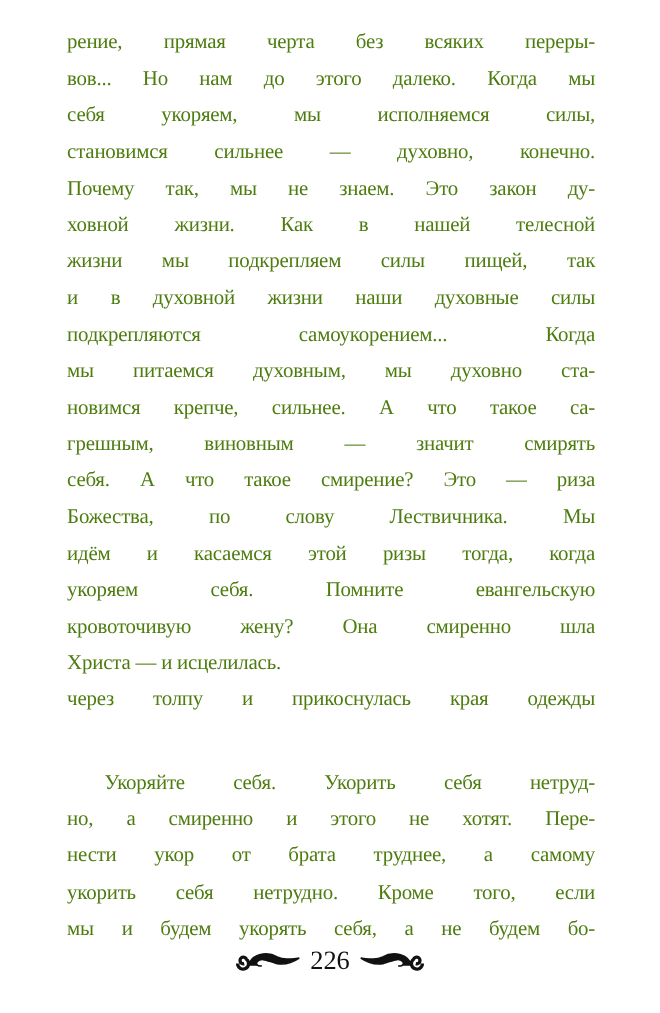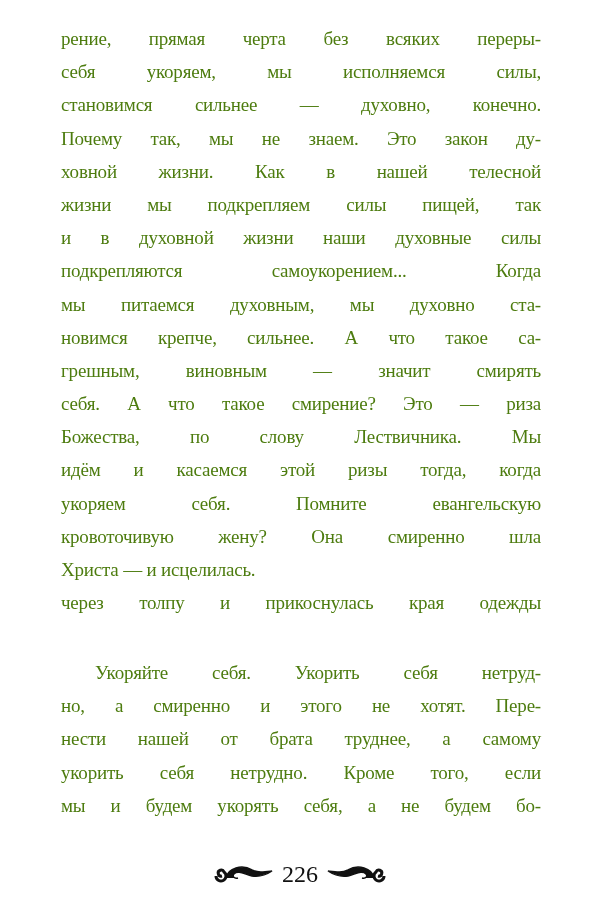--- a/index.html
+++ b/index.html
@@ -11,35 +11,36 @@
       line-height: 33.2px;
       height: 33.2px;
       color: #4d7c0f;
       white-space: nowrap;
       text-align: justify;
       text-align-last: justify;
       letter-spacing: -0.2px;
     }
     .line.last { text-align-last: left; }
     .line.indent { text-indent: 34px; }
-    .para2 { position: absolute; left: 61px; top: 656px; width: 480px; }
+    .para2 { position: absolute; left: 61px; top: 695px; width: 480px; }
     .footer {
       position: absolute; left: 0; top: 856px; width: 600px; height: 36px;
       display: flex; justify-content: center; align-items: center; gap: 8px; text-align: center;
     }
     .pagenum {
       font-family: "Liberation Serif", serif; font-size: 24px; color: #111;
     }
     .orn { width: 62px; height: 24px; }
   </style>
 </head>
 <body>
 
 <div class="page">
   <div class="line">рение, прямая черта без всяких переры-</div>
+  <div class="line">вов... Но нам до этого далеко. Когда мы</div>
   <div class="line">себя укоряем, мы исполняемся силы,</div>
   <div class="line">становимся сильнее — духовно, конечно.</div>
   <div class="line">Почему так, мы не знаем. Это закон ду-</div>
   <div class="line">ховной жизни. Как в нашей телесной</div>
   <div class="line">жизни мы подкрепляем силы пищей, так</div>
   <div class="line">и в духовной жизни наши духовные силы</div>
   <div class="line">подкрепляются самоукорением... Когда</div>
   <div class="line">мы питаемся духовным, мы духовно ста-</div>
   <div class="line">новимся крепче, сильнее. А что такое са-</div>
   <div class="line">грешным, виновным — значит смирять</div>
@@ -48,21 +49,21 @@
   <div class="line">идём и касаемся этой ризы тогда, когда</div>
   <div class="line">укоряем себя. Помните евангельскую</div>
   <div class="line">кровоточивую жену? Она смиренно шла</div>
   <div class="line last">Христа — и исцелилась.</div>
   <div class="line">через толпу и прикоснулась края одежды</div>
 </div>
 
 <div class="para2">
   <div class="line indent">Укоряйте себя. Укорить себя нетруд-</div>
   <div class="line">но, а смиренно и этого не хотят. Пере-</div>
-  <div class="line">нести нашей от брата труднее, а самому</div>
+  <div class="line">нести укор от брата труднее, а самому</div>
   <div class="line">укорить себя нетрудно. Кроме того, если</div>
   <div class="line">мы и будем укорять себя, а не будем бо-</div>
 </div>
 
 <div class="footer">
   <svg class="orn" viewBox="0 0 62 24">
     <path d="M4 14 a5 5 0 1 0 8 -4 a3 3 0 1 0 -2 4" fill="none" stroke="#111" stroke-width="3"></path>
     <path d="M14 16 C16 6, 30 2, 40 8 C46 11, 52 10, 60 9 C54 13, 46 15, 40 14 C32 12, 26 8, 22 12 C20 14, 22 17, 26 16" fill="#111" stroke="#111" stroke-width="1.5"></path>
   </svg>
   <span class="pagenum">226</span>

